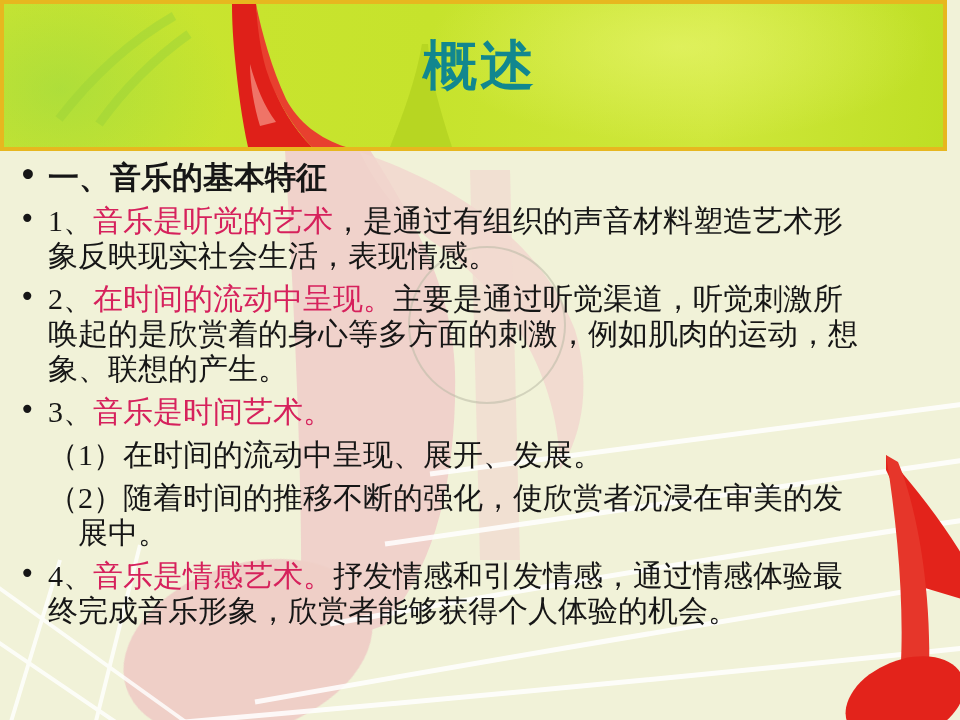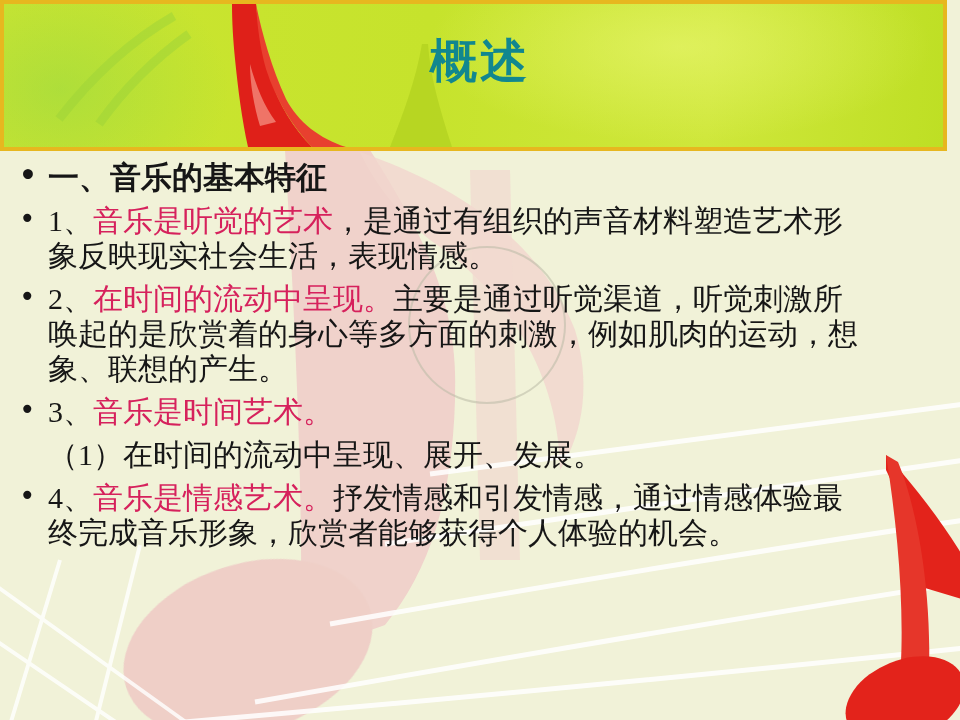--- a/index.html
+++ b/index.html
@@ -15,21 +15,21 @@
     background:
       radial-gradient(ellipse 420px 160px at 72% 30%, rgba(236,248,120,.55) 0%, rgba(236,248,120,0) 60%),
       radial-gradient(ellipse 260px 200px at 6% 60%, rgba(140,214,70,.45) 0%, rgba(140,214,70,0) 65%),
       linear-gradient(95deg,#cbe531 0%,#c6e32c 45%,#cfe73b 75%,#bedf24 100%);
     z-index:4;
   }
   .header svg{position:absolute;left:0;top:0;}
   .page-title{
     position:absolute;left:0;top:30px;width:100%;text-align:center;
     font-family:"Liberation Sans","DejaVu Sans",sans-serif;
-    font-weight:700;font-size:47px;letter-spacing:3px;
+    font-weight:700;font-size:54px;letter-spacing:3px;
     color:var(--title-color,#11878f);
     z-index:5;
   }
   
   .decor{position:absolute;left:0;top:0;width:960px;height:720px;z-index:1;}
   
   .body-text{
     position:absolute;left:14px;top:160px;width:848px;z-index:3;
     font-size:30px;line-height:35px;color:var(--text-black,#161616);
   }
@@ -104,16 +104,17 @@
   </div>
 
   <div class="page-title">概述</div>
 
   <div class="body-text">
       <div class="para bulleted bold"><span class="dot">•</span><span class="ptext"><span class="run-black">一、音乐的基本特征</span></span></div>
       <div class="para bulleted"><span class="dot">•</span><span class="ptext"><span class="run-black"> 1、</span><span class="run-red">音乐是听觉的艺术</span><span class="run-black">，是通过有组织的声音材料塑造艺术形象反映现实社会生活，表现情感。</span></span></div>
       <div class="para bulleted"><span class="dot">•</span><span class="ptext"><span class="run-black">2、</span><span class="run-red">在时间的流动中呈现。</span><span class="run-black">主要是通过听觉渠道，听觉刺激所唤起的是欣赏着的身心等多方面的刺激，例如肌肉的运动，想象、联想的产生。</span></span></div>
       <div class="para bulleted"><span class="dot">•</span><span class="ptext"><span class="run-black">3、</span><span class="run-red">音乐是时间艺术。</span></span></div>
       <div class="para plain"><span class="ptext"><span class="run-black">（1）在时间的流动中呈现、展开、发展。</span></span></div>
+      <div class="para plain"><span class="ptext"><span class="run-black">（2）随着时间的推移不断的强化，使欣赏者沉浸在审美的发展中。</span></span></div>
       <div class="para bulleted"><span class="dot">•</span><span class="ptext"><span class="run-black">4、</span><span class="run-red">音乐是情感艺术。</span><span class="run-black">抒发情感和引发情感，通过情感体验最终完成音乐形象，欣赏者能够获得个人体验的机会。</span></span></div>
     </div>
 
 </div>
 
 </body></html>

